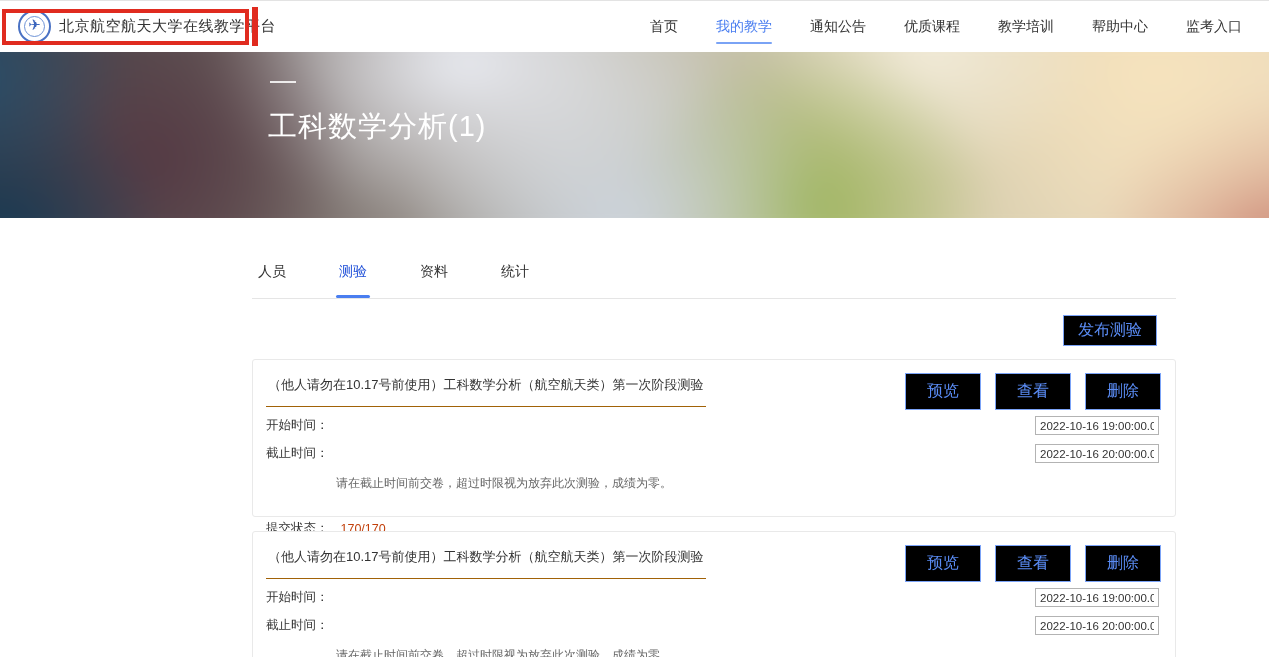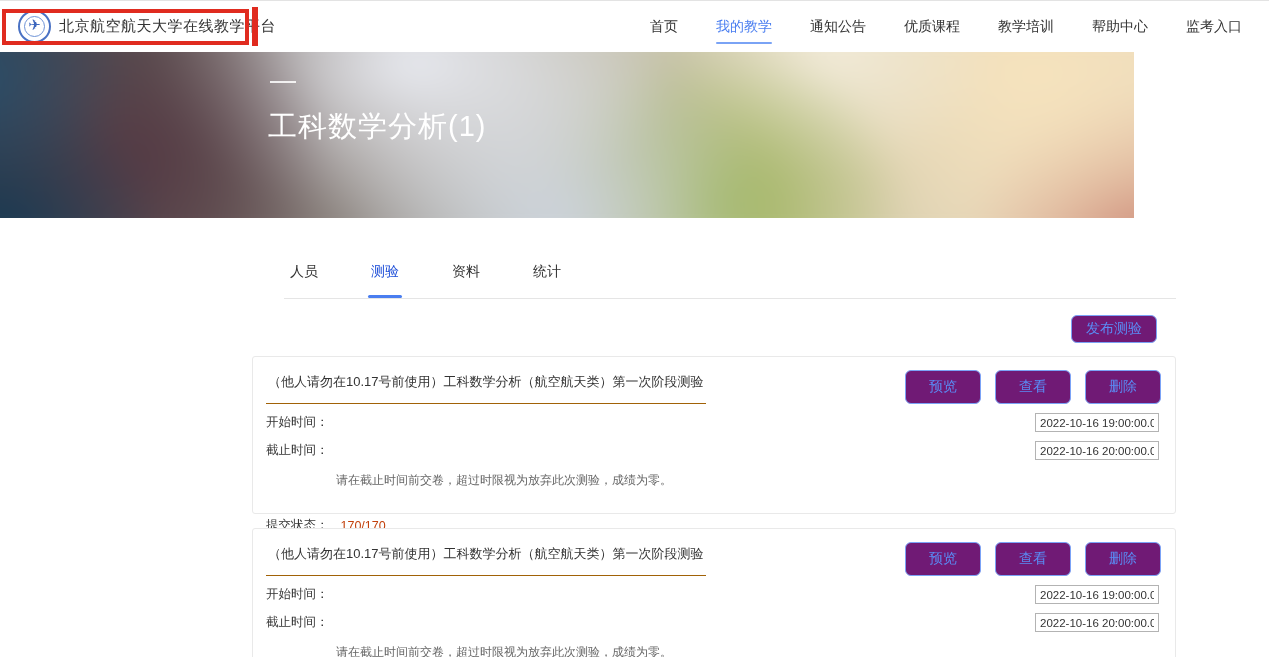--- a/index.html
+++ b/index.html
@@ -24,21 +24,21 @@
   .nav-item.active:after { content:""; position:absolute; left:0; right:0; bottom:-2px;
     height:2px; background:#7aa3f5; border-radius:1px; }
 
   
   .anno-box { position:absolute; left:2px; top:8px; width:247px; height:36px;
     border:4px solid #e02b1f; z-index:50; pointer-events:none; }
   .anno-bar { position:absolute; left:252px; top:6px; width:6px; height:39px;
     background:#e02b1f; z-index:50; pointer-events:none; }
 
   
-  .hero { position:absolute; left:0; top:52px; width:1134px; height:166px; overflow:hidden; }
+  .hero { position:absolute; left:0; top:52px; width:1269px; height:166px; overflow:hidden; }
   .hero-bg { position:absolute; inset:-30px; transform:scale(1.06); filter:blur(16px);
     background:
       radial-gradient(ellipse 260px 180px at 2% 25%, #27506e 0%, rgba(39,80,110,0) 62%),
       radial-gradient(ellipse 240px 240px at 5% 95%, #163a55 0%, rgba(22,58,85,0) 65%),
       radial-gradient(ellipse 300px 280px at 16% 60%, #553a44 0%, rgba(85,58,68,0) 62%),
       radial-gradient(ellipse 380px 240px at 38% 20%, #e9ebf1 0%, rgba(233,235,241,0) 65%),
       radial-gradient(ellipse 340px 280px at 49% 85%, #cdd4dc 0%, rgba(205,212,220,0) 60%),
       radial-gradient(ellipse 300px 260px at 62% 80%, #9cb45a 0%, rgba(156,180,90,0) 60%),
       radial-gradient(ellipse 260px 200px at 71% 15%, #f3ecda 0%, rgba(243,236,218,0) 60%),
       radial-gradient(ellipse 320px 260px at 87% 25%, #f6e3bd 0%, rgba(246,227,189,0) 65%),
@@ -46,30 +46,30 @@
       linear-gradient(90deg, #33343e 0%, #6b5f5c 22%, #b9b6ae 45%, #cfc9a8 65%, #e9d9bb 85%, #ecd9bd 100%); }
   .hero-dash { position:absolute; left:270px; top:29px; width:26px; height:2px;
     background:rgba(255,255,255,.85); }
   .hero-title { position:absolute; left:268px; top:55px; color:#fff; font-size:29px;
     font-weight:400; letter-spacing:1px; }
 
   
   .main { position:absolute; left:252px; top:218px; width:924px; }
 
   .tabbar { position:relative; height:54px; border-bottom:1px solid #e5e5e5; margin-top:27px;
-    display:flex; align-items:center;margin-left:32px; }
+    display:flex; align-items:center; }
   .tab { font-size:14px; color:#333; margin-right:47px; margin-left:6px; cursor:pointer;
     position:relative; height:100%; display:flex; align-items:center; }
   .tab.active { color:#1d4ed8; }
   .tab.active:after { content:""; position:absolute; left:-3px; right:-3px; bottom:0;
     height:3px; background:#4a7ef0; border-radius:2px; }
 
   .toolbar { display:flex; justify-content:flex-end; padding:16px 19px 6px 0; }
-  .btn { display:inline-block; background:#701a75; border:1px solid #7ba3f7; color:#5a8cf5;
-    border-radius:6px; font-size:14px; text-align:center; cursor:pointer;
+  .btn { display:inline-block; background:#000000; border:1px solid #7ba3f7; color:#5a8cf5;
+    border-radius:0; font-size:16px; text-align:center; cursor:pointer;
     white-space:nowrap; }
   .btn-publish { padding:4px 14px; }
 
   .card { position:relative; border:1px solid #e9e9e9; border-radius:3px; background:#fff;
     margin-top:7px; height:158px; padding:14px 16px 0 13px; }
   .card + .card { margin-top:14px; }
   .card-title { display:inline-block; font-size:13px; color:#333; padding:2px 2px 12px 2px;
     border-bottom:1px solid #a16207; cursor:pointer; }
   .card-actions { position:absolute; right:14px; top:13px; display:flex; gap:14px; }
   .btn-action { width:76px; padding:7px 0; }

